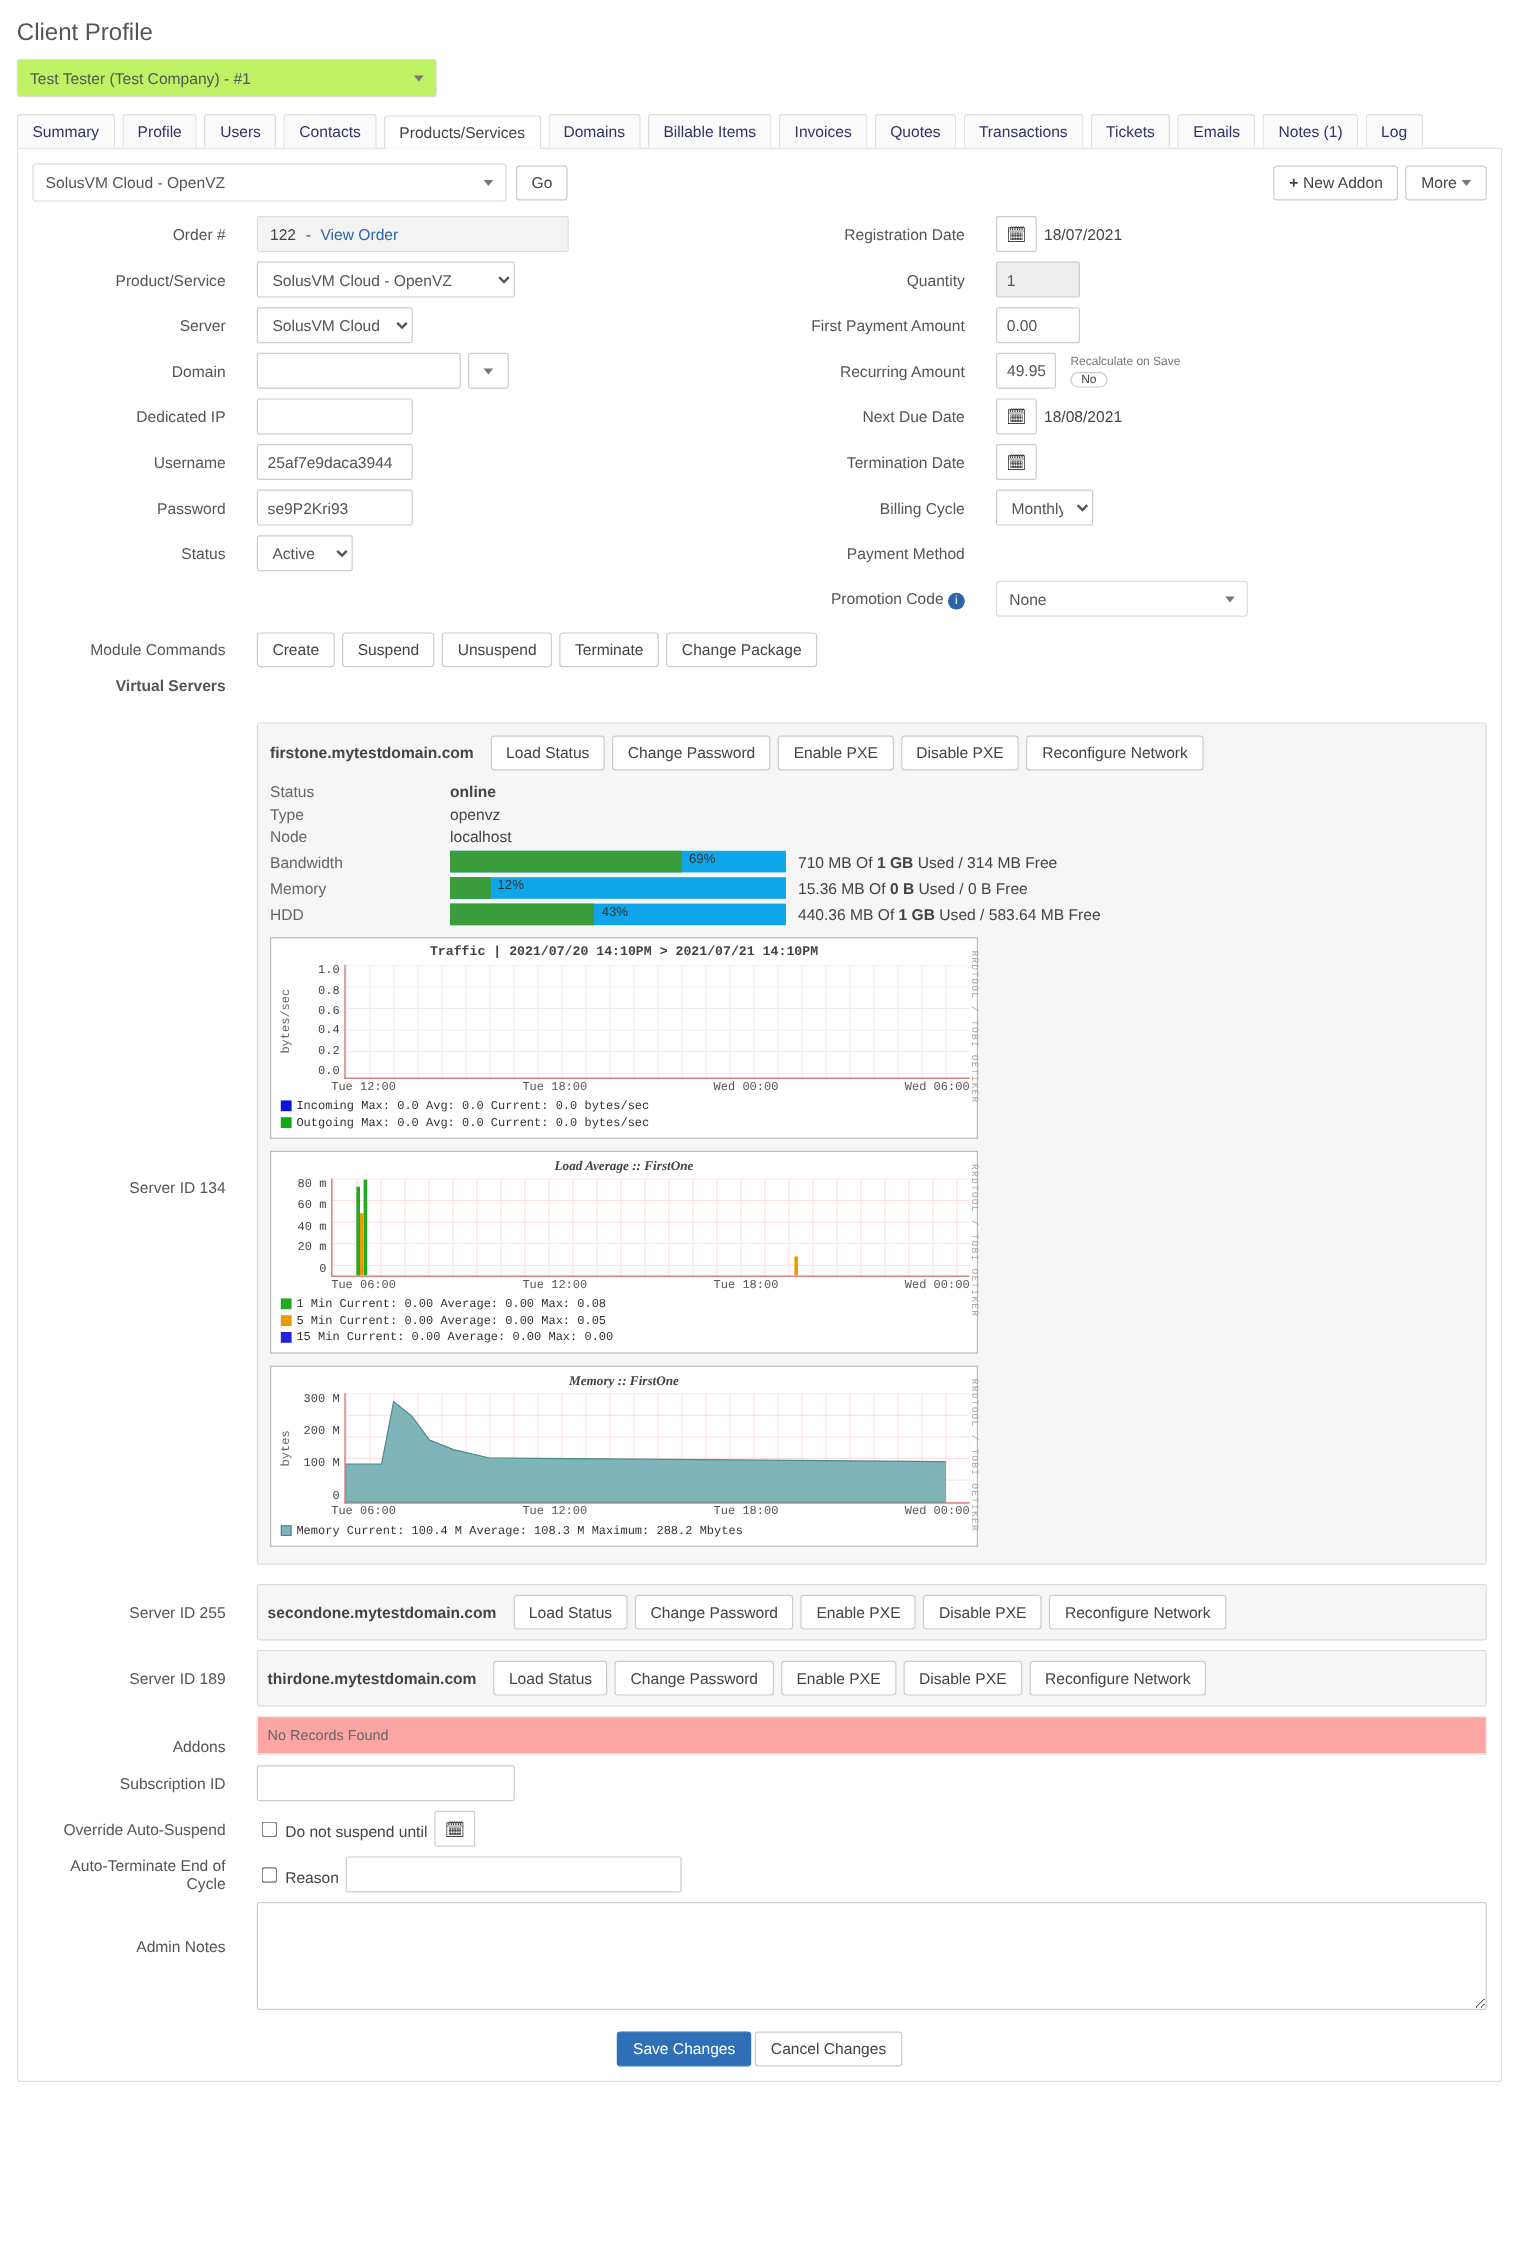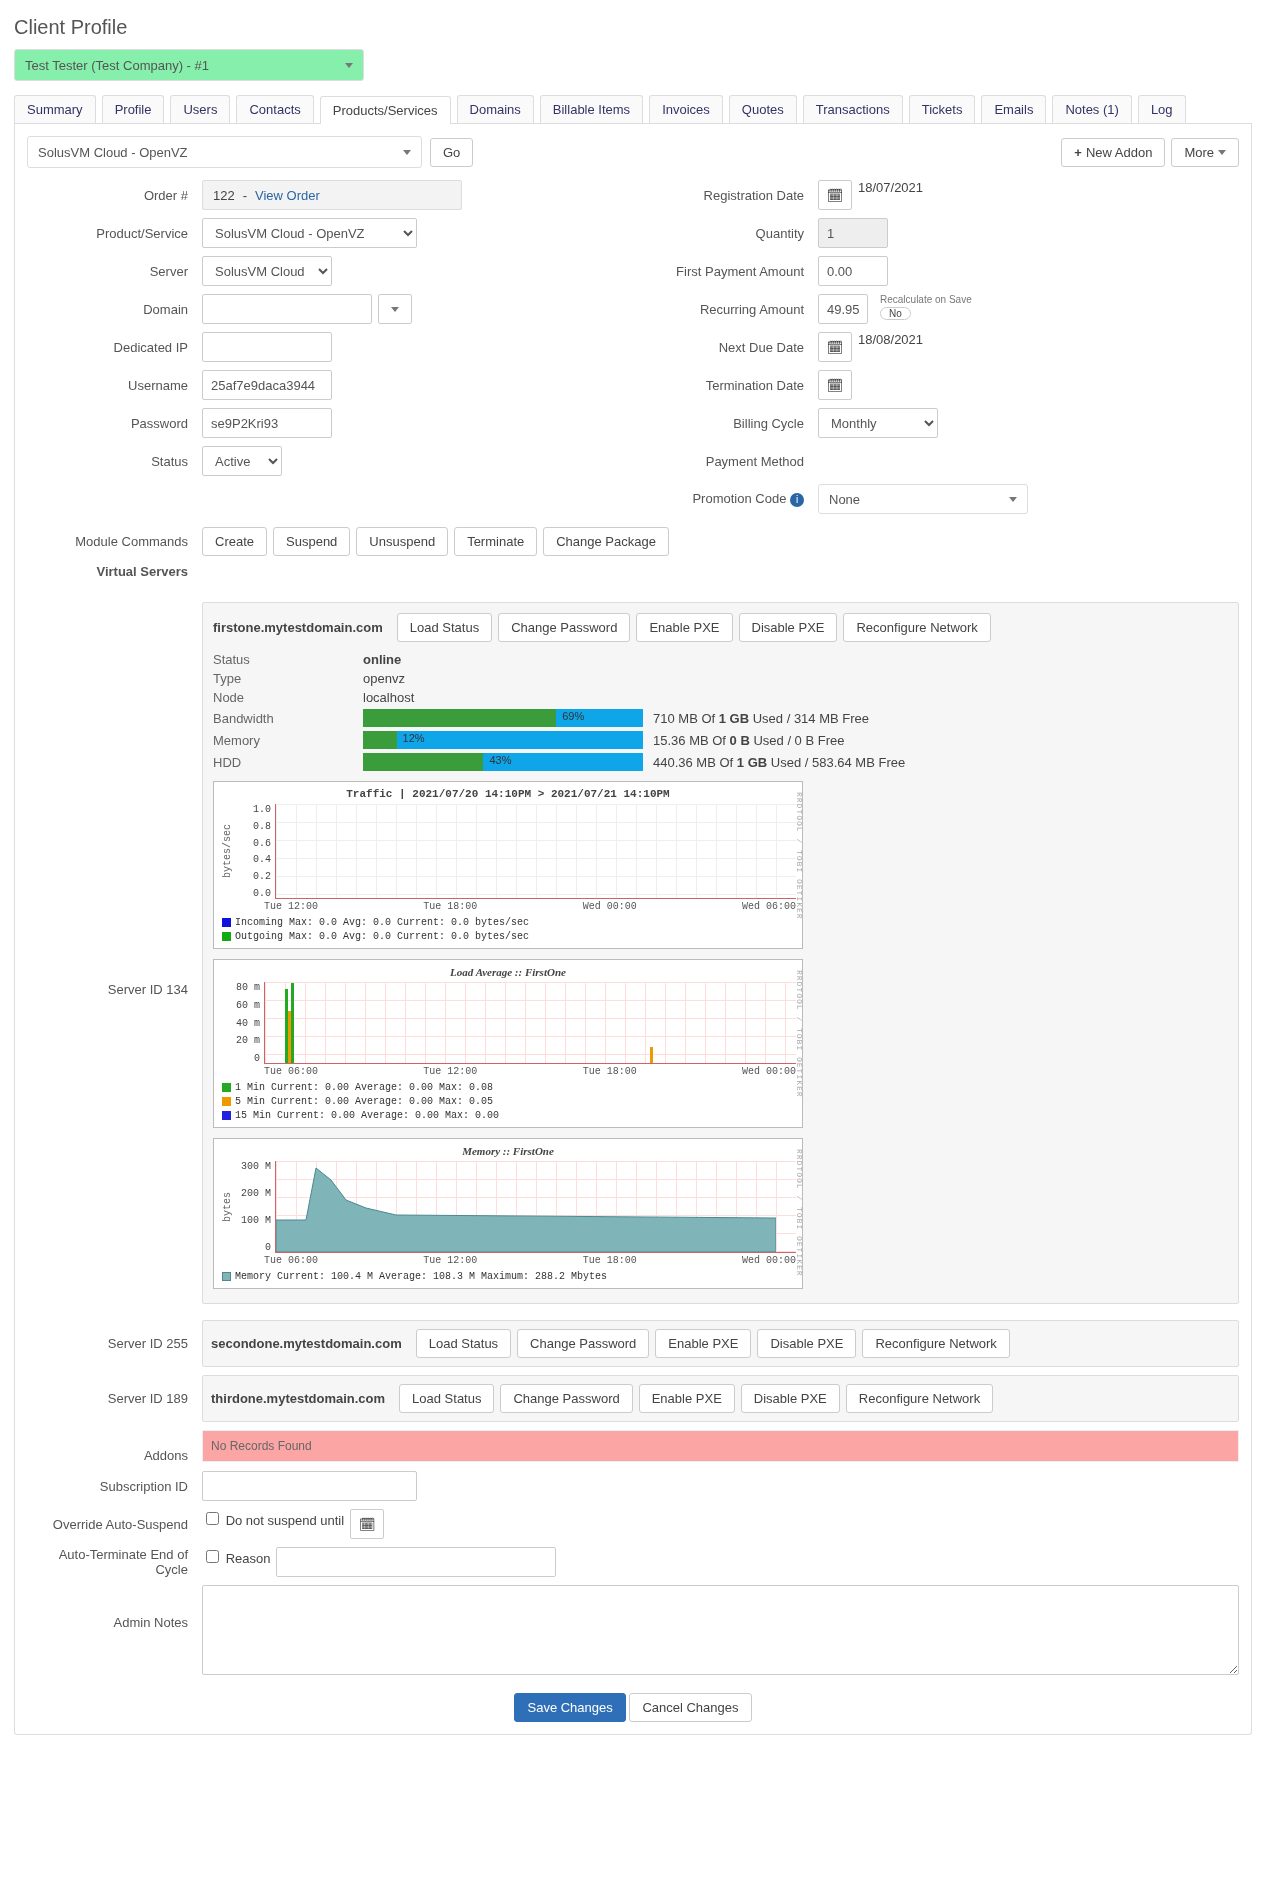--- a/index.html
+++ b/index.html
@@ -1,35 +1,35 @@
 <!DOCTYPE html>
 <html><head>
 <meta charset="utf-8">
 <style>
   * { box-sizing: border-box; }
   html,body { margin:0; padding:0; font-family: -apple-system, "Segoe UI", Arial, sans-serif; font-size:13px; color:#444; background:#fff; }
   .page { padding:10px 14px 30px; }
   h2.title { font-weight:400; font-size:20px; color:#555; margin:6px 0 10px; }
-  .client-select { position:relative; border:1px solid #ddd; border-radius:3px; height:32px; display:flex; align-items:center; padding:0 10px; width:350px; background:#86efac; color:#555; }
+  .client-select { position:relative; border:1px solid #ddd; border-radius:3px; height:32px; display:flex; align-items:center; padding:0 10px; width:350px; background:#bef264; color:#555; }
   .client-select .caret { margin-left:auto; }
   .tabs { display:flex; gap:6px; margin:14px 0 0; flex-wrap:wrap; border-bottom:1px solid #ddd; }
   .tab { border:1px solid #ddd; border-bottom:none; border-radius:3px 3px 0 0; padding:6px 12px; background:#fafafa; color:#336; font-size:13px; cursor:pointer; }
   .tab.active { background:#fff; color:#444; position:relative; top:1px; }
   .panel { border:1px solid #ddd; border-top:none; border-radius:0 0 3px 3px; padding:12px; }
   .toolbar { display:flex; align-items:center; gap:8px; margin-bottom:12px; }
   .pd-select { flex:0 0 395px; border:1px solid #ddd; border-radius:3px; height:32px; display:flex; align-items:center; padding:0 10px; background:#fff; color:#555; }
   .btn { border:1px solid #ccc; background:#fff; border-radius:3px; padding:6px 12px; font-size:13px; color:#444; cursor:pointer; display:inline-flex; align-items:center; gap:4px; }
   .btn.primary { background:#2f6fb7; border-color:#2f6fb7; color:#fff; }
   .btnrow { display:flex; gap:6px; flex-wrap:wrap; }
   .right { margin-left:auto; display:flex; gap:6px; }
   .form-grid { display:flex; gap:20px; }
   .col { flex:1; }
   .row { display:flex; align-items:center; margin-bottom:8px; min-height:30px; }
   .lab { width:175px; text-align:right; padding-right:14px; color:#555; font-size:13px; }
-  .val { flex:1; display:flex; align-items:flex-start; gap:6px; }
+  .val { flex:1; display:flex; align-items:center; gap:6px;margin-left:12px; }
   input.inp, select.inp { height:30px; border:1px solid #ccc; border-radius:2px; padding:0 8px; font-size:13px; color:#555; background:#fff; }
   .inp.sm { width:130px; }
   .inp.md { width:215px; }
   .inp.disabled { background:#eee; }
   .caret { width:0; height:0; border-left:4px solid transparent; border-right:4px solid transparent; border-top:5px solid #777; display:inline-block; }
   a.textlink { color:#2a66a5; text-decoration:none; }
   .icon-btn { width:34px; height:30px; border:1px solid #ccc; border-radius:2px; display:inline-flex; align-items:center; justify-content:center; background:#fff; }
   .tiny { font-size:10px; color:#777; }
   .vs-block { border:1px solid #ddd; background:#f6f6f6; padding:10px; border-radius:2px; margin-bottom:8px; }
   .vs-head { display:flex; align-items:center; gap:6px; flex-wrap:wrap; margin-bottom:10px; }
@@ -213,21 +213,21 @@
         <div class="lab">Termination Date</div>
         <div class="val">
               <button class="icon-btn">
                 <span>🗓</span>
               </button>
             </div>
       </div>
       <div class="row">
         <div class="lab">Billing Cycle</div>
         <div class="val">
-              <select class="inp" style="width:120px"><option>Monthly</option></select>
+              <select class="inp" style="width:81px"><option>Monthly</option></select>
             </div>
       </div>
       <div class="row">
         <div class="lab">Payment Method</div>
       </div>
       <div class="row">
         <div class="lab"><span>Promotion Code</span> <span style="display:inline-block;background:#2a66a5;color:#fff;border-radius:50%;width:14px;height:14px;font-size:10px;text-align:center;line-height:14px">i</span></div>
         <div class="val">
           <div class="pd-select" style="flex:0 0 210px;height:30px">
             <span>None</span>

